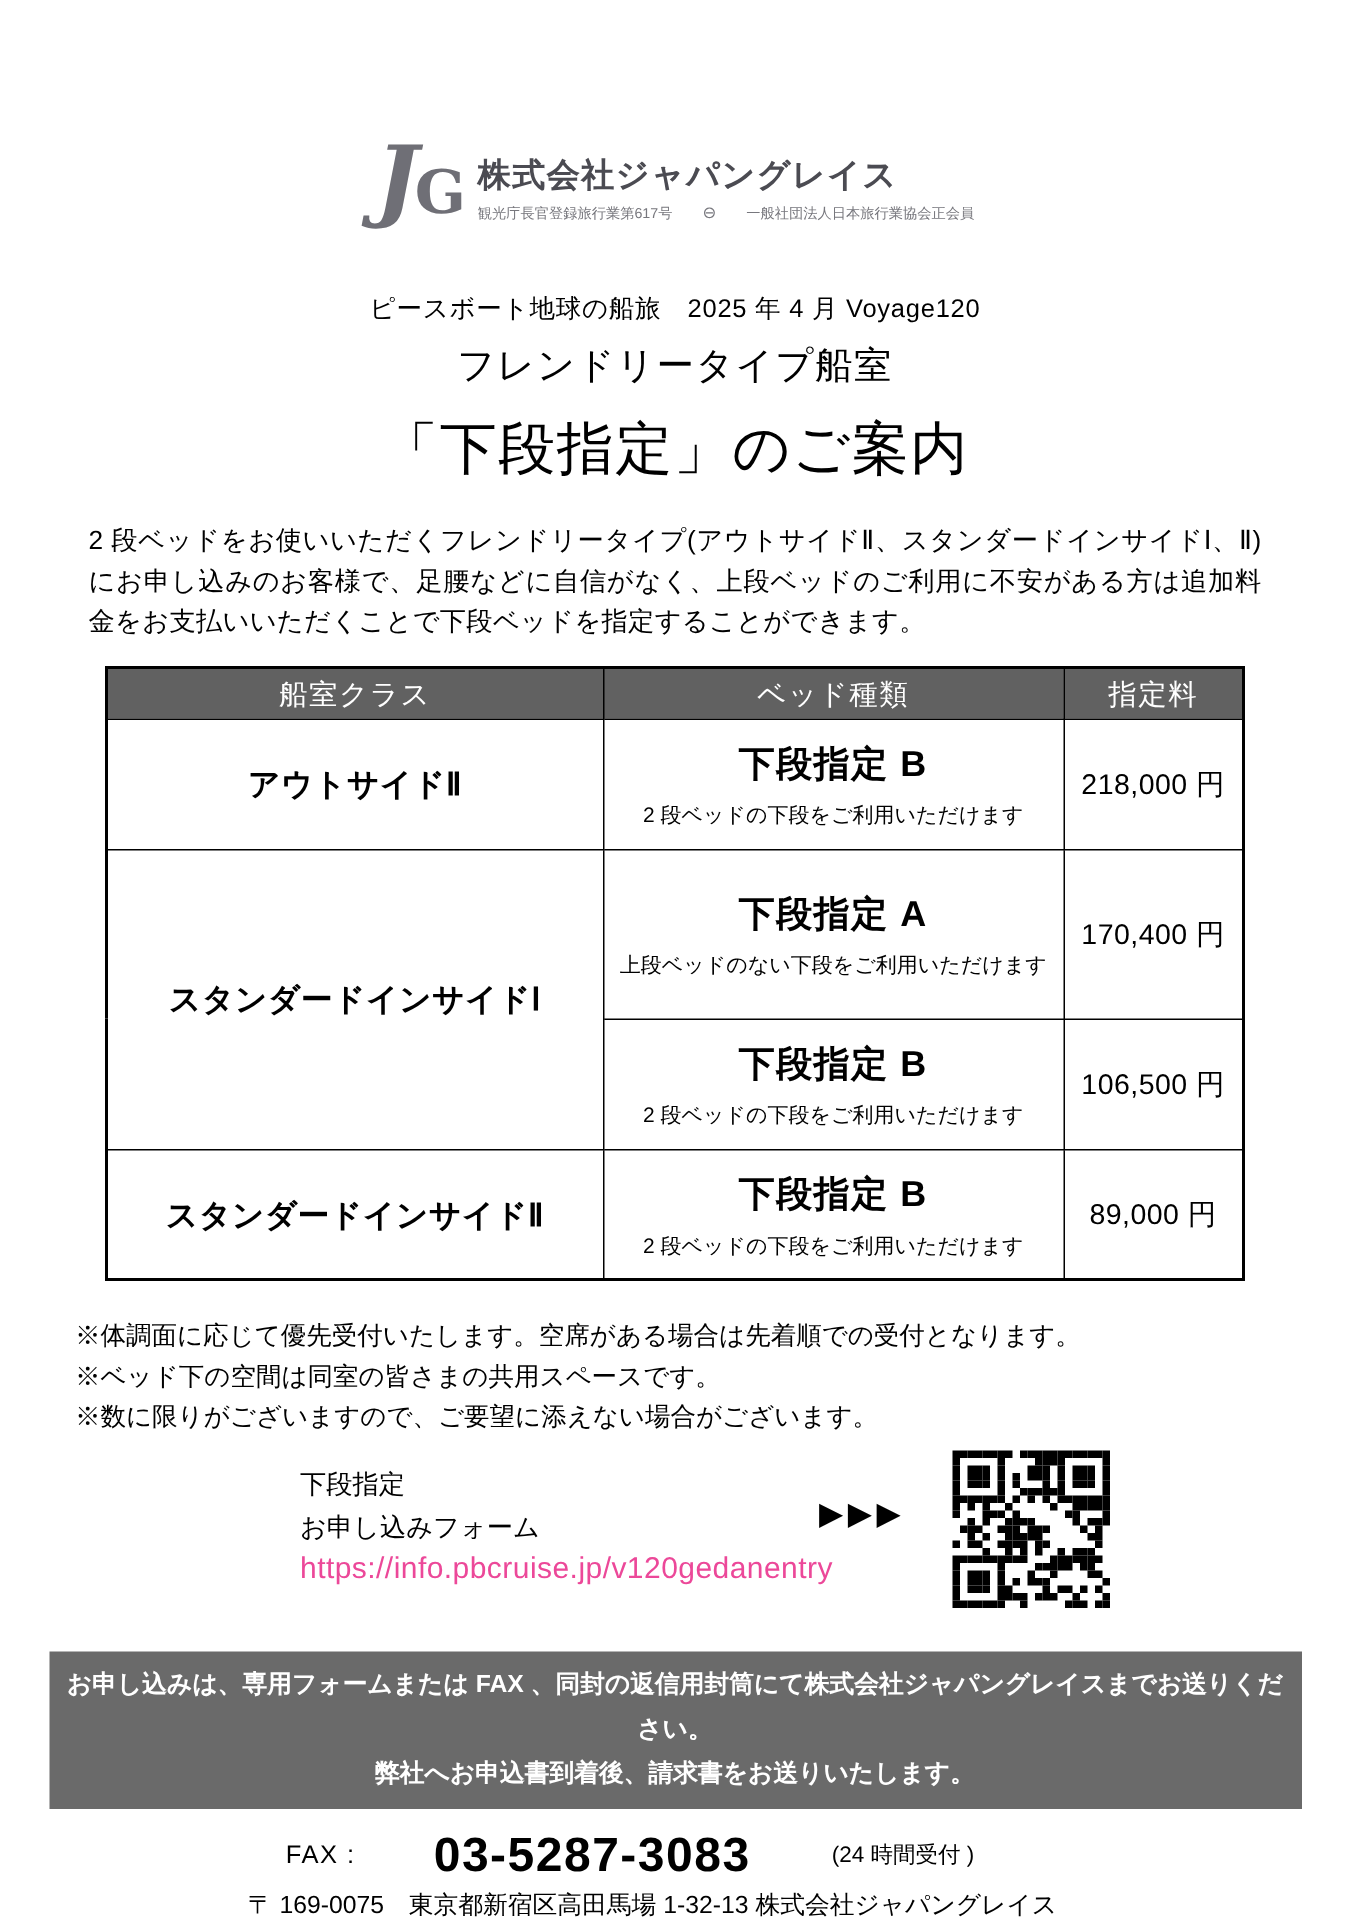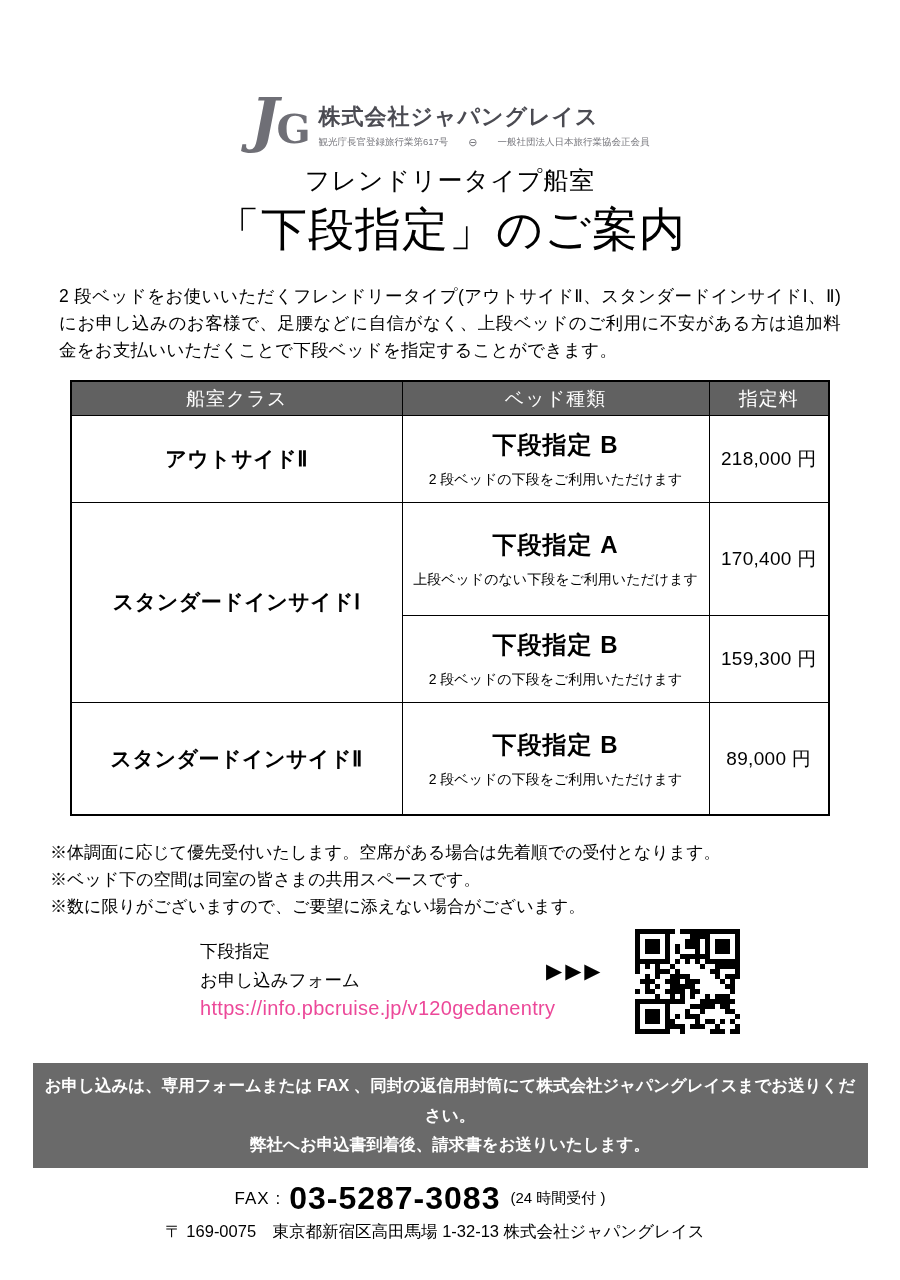--- a/index.html
+++ b/index.html
@@ -25,21 +25,21 @@
   }
   .logo-text { margin-left:2px; padding-top:6px; }
   .company { font-size:22px; font-weight:bold; color:#4b4b52; letter-spacing:1px; }
   .registration { display:flex; align-items:center; gap:20px; margin-top:4px; }
   .registration span { font-size:9.5px; color:#77777d; }
   .jata-mark { font-size:11px !important; line-height:1; }
 
   
   .series-line { text-align:center; margin-top:40px; font-size:17px; letter-spacing:0.5px; }
   .title1 { text-align:center; margin-top:10px; font-size:25px; letter-spacing:1px; }
-  .title2 { text-align:center; margin-top:2px; font-size:46px; font-weight:500; letter-spacing:1px; }
+  .title2 { text-align:center; margin-top:14px; font-size:38px; font-weight:500; letter-spacing:1px; }
 
   
   .intro {
     width:782px; margin:22px auto 0; font-size:17.5px; line-height:1.55;
     text-align:justify; letter-spacing:0.2px;
   }
 
   
   table.price {
     width:758px; margin:16px auto 0; border-collapse:collapse;
@@ -49,21 +49,21 @@
   table.price th {
     background:#616161; color:#fff; font-weight:normal;
     font-size:19px; height:34px; letter-spacing:1px;
   }
   .col-cabin { width:331px; } .col-bed { width:307px; } .col-price { width:120px; }
   td.cabin { text-align:center; font-size:21px; font-weight:600; letter-spacing:0.5px; }
   td.bed { text-align:center; vertical-align:middle; }
   .bed-name { font-size:24px; font-weight:bold; letter-spacing:1px; }
   .bed-desc { font-size:14px; margin-top:10px; }
   td.price { text-align:center; font-size:19px; letter-spacing:0.3px; }
-  tr.r1 { height:87px; } tr.r2a { height:113px; } tr.r2b { height:87px; } tr.r3 { height:113px; }
+  tr.r1 { height:87px; } tr.r2a { height:113px; } tr.r2b { height:87px; } tr.r3 { height:87px; }
 
   
   .notes { width:800px; margin:24px auto 0; font-size:17px; line-height:1.58; }
 
   
   .apply { position:relative; width:760px; height:112px; margin:8px auto 0; }
   .apply-label { position:absolute; left:130px; top:8px; font-size:17.5px; line-height:1.65; }
   .apply-url { position:absolute; left:130px; top:68px; font-size:20px; letter-spacing:0.3px; color:#ec4899; text-decoration:none; }
   .apply-arrows { position:absolute; left:476px; top:30px; font-size:21px; letter-spacing:3px; }
   .qr { position:absolute; left:565px; top:0; width:105px; height:105px;
@@ -71,21 +71,21 @@
   .qr i { display:block; } .qr i.d { background:#000; }
 
   
   .band {
     width:835px; margin:22px auto 0; background:#6a6a6a; color:#fff;
     text-align:center; font-weight:bold; font-size:16.5px; line-height:1.8;
     padding:8px 6px;
   }
 
   
-  .fax-row { display:flex; justify-content:center; align-items:center; margin-top:12px; padding-right:60px; }
+  .fax-row { display:flex; justify-content:center; align-items:center; margin-top:12px; padding-right:60px;gap:44px; }
   .fax-label { font-size:17px; letter-spacing:1px; }
   .fax-number { font-size:32px; font-weight:bold; letter-spacing:1px; margin:0 10px 0 8px; }
   .fax-note { font-size:15px; }
   .address { text-align:center; margin-top:4px; font-size:16.5px; padding-right:30px; }
 </style>
 </head>
 <body>
 
 <div class="page">
 
@@ -97,20 +97,21 @@
     <div class="logo-text">
       <div class="company">株式会社ジャパングレイス</div>
       <div class="registration">
         <span>観光庁長官登録旅行業第617号</span>
         <span class="jata-mark">⊖</span>
         <span>一般社団法人日本旅行業協会正会員</span>
       </div>
     </div>
   </div>
 
+  <div class="series-line">ピースボート地球の船旅　2025 年 4 月 Voyage120</div>
   <div class="title1">フレンドリータイプ船室</div>
   <div class="title2">「下段指定」のご案内</div>
 
   <p class="intro">2 段ベッドをお使いいただくフレンドリータイプ(アウトサイドⅡ、スタンダードインサイドⅠ、Ⅱ)にお申し込みのお客様で、足腰などに自信がなく、上段ベッドのご利用に不安がある方は追加料金をお支払いいただくことで下段ベッドを指定することができます。</p>
 
   <table class="price">
     <colgroup>
         <col class="col-cabin">
         <col class="col-bed">
         <col class="col-price">
@@ -137,21 +138,21 @@
           <div class="bed-name">下段指定 A</div>
           <div class="bed-desc">上段ベッドのない下段をご利用いただけます</div>
         </td>
         <td class="price">170,400 円</td>
       </tr>
       <tr class="r2b">
         <td class="bed">
           <div class="bed-name">下段指定 B</div>
           <div class="bed-desc">2 段ベッドの下段をご利用いただけます</div>
         </td>
-        <td class="price">159,300 円</td>
+        <td class="price">106,500 円</td>
       </tr>
       <tr class="r3">
         <td class="cabin">スタンダードインサイドⅡ</td>
         <td class="bed">
           <div class="bed-name">下段指定 B</div>
           <div class="bed-desc">2 段ベッドの下段をご利用いただけます</div>
         </td>
         <td class="price">89,000 円</td>
       </tr>
     </tbody>

